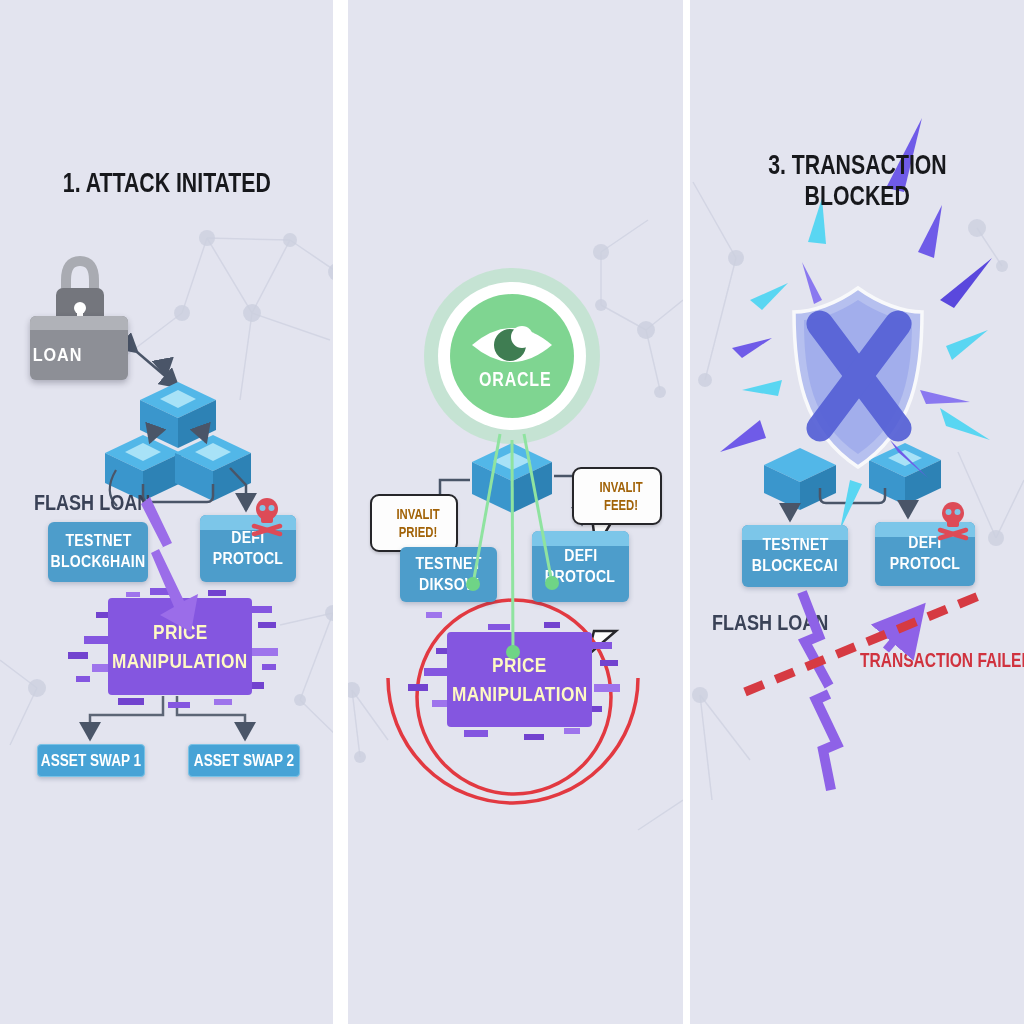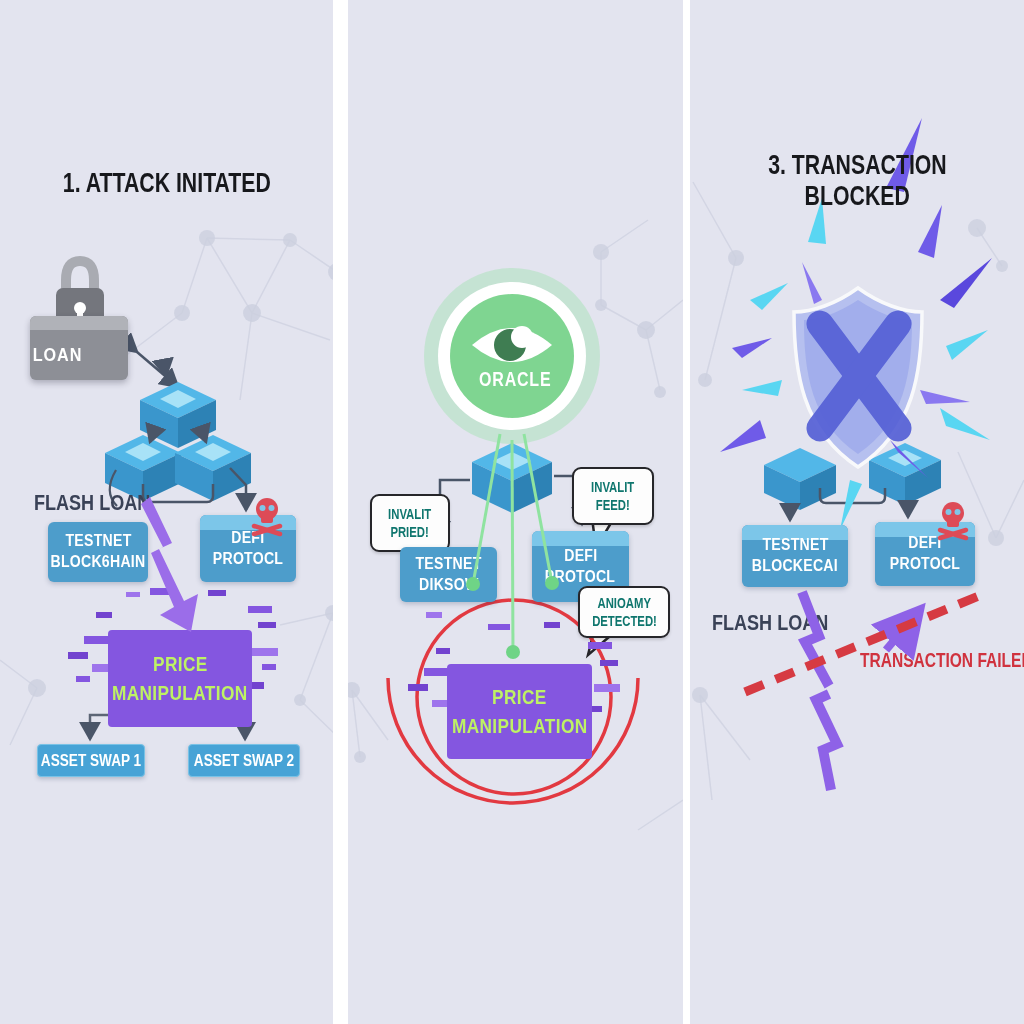--- a/index.html
+++ b/index.html
@@ -14,28 +14,28 @@
          font-weight:800;font-size:28px;line-height:1.1;letter-spacing:0px;}
   .title .tx{display:inline-block;transform:scaleX(0.76);transform-origin:center;white-space:nowrap;}
   .bluebox{position:absolute;background:#4d9dcb;border-radius:6px;color:#fff;font-weight:700;
            display:flex;flex-direction:column;align-items:center;justify-content:center;
            box-shadow:0 2px 5px rgba(40,60,90,.25);text-align:center;}
   .bluebox .bl{display:inline-block;transform:scaleX(0.88);white-space:nowrap;font-size:16px;line-height:1.3;letter-spacing:.3px;}
   .topstrip{position:absolute;left:0;top:0;width:100%;height:15px;background:#7cc6e9;border-radius:6px 6px 0 0;}
   .smallbox{position:absolute;background:#47a3d6;border:1px solid #79c2e6;border-radius:4px;color:#fff;font-weight:700;
             display:flex;align-items:center;justify-content:center;box-shadow:0 2px 4px rgba(40,60,90,.25);}
   .smallbox .bl{display:inline-block;transform:scaleX(0.85);white-space:nowrap;font-size:16px;}
-  .purplebox{position:absolute;background:#8456e0;border-radius:4px;color:#bef264;font-weight:800;
-             display:flex;flex-direction:column;align-items:center;justify-content:center;text-align:center;margin-top:32px;}
+  .purplebox{position:absolute;background:#8456e0;border-radius:4px;color:#fef9c3;font-weight:800;
+             display:flex;flex-direction:column;align-items:center;justify-content:center;text-align:center;}
   .purplebox .bl{display:inline-block;transform:scaleX(0.82);white-space:nowrap;font-size:21px;line-height:1.35;letter-spacing:.5px;}
   .darktext{position:absolute;color:#3a4257;font-weight:800;}
   .darktext .tx{display:inline-block;transform:scaleX(0.82);transform-origin:left;white-space:nowrap;font-size:22px;}
-  .bubble{position:absolute;background:#fdfdfd;border:2.5px solid #26262a;border-radius:9px;color:#0f766e;
-          font-weight:800;display:flex;flex-direction:column;align-items:center;justify-content:center;
-          text-align:center;box-shadow:0 2px 3px rgba(0,0,0,.15);}
+  .bubble{position:absolute;background:#fdfdfd;border:2.5px solid #26262a;border-radius:9px;color:#a16207;
+          font-weight:800;display:flex;flex-direction:column;justify-content:center;
+          text-align:center;box-shadow:0 2px 3px rgba(0,0,0,.15);padding-left:8px;}
   .bubble .bl{display:inline-block;transform:scaleX(0.78);white-space:nowrap;font-size:14.5px;line-height:1.25;}
   .failed{position:absolute;color:#d0323e;font-weight:800;}
   .failed .tx{display:inline-block;transform:scaleX(0.74);transform-origin:left;white-space:nowrap;font-size:21px;}
   .loanbox{position:absolute;background:#8d8f96;border-radius:6px;color:#fff;font-weight:700;
            box-shadow:0 3px 6px rgba(40,40,60,.3);display:flex;align-items:flex-end;justify-content:flex-start;}
   .loanbox .strip{position:absolute;left:0;top:0;width:100%;height:14px;background:#b0b2b8;border-radius:6px 6px 0 0;}
   .loanbox .bl{display:inline-block;transform:scaleX(0.9);font-size:18px;letter-spacing:1px;margin-bottom:14px;}
   .oraclelabel{position:absolute;color:#fff;font-weight:800;text-align:center;width:100%;}
   .oraclelabel .tx{display:inline-block;transform:scaleX(0.8);font-size:20px;letter-spacing:1px;}
 </style>
@@ -288,24 +288,20 @@
     <span class="topstrip"></span>
     <span class="bl" style="position:relative">DEFI</span>
     <span class="bl" style="position:relative">PROTOCL</span>
   </div>
 
   <div class="purplebox" style="left:99px;top:632px;width:145px;height:95px">
     <span class="bl">PRICE</span>
     <span class="bl">MANIPULATION</span>
   </div>
 
-  <div class="bubble" style="left:230px;top:586px;width:88px;height:48px;z-index:4">
-    <span class="bl">ANIOAMY</span>
-    <span class="bl">DETECTED!</span>
-  </div>
 
   <svg class="layer" width="335" height="1024" style="z-index:3">
     <g stroke="#8fe3a0" stroke-width="3">
       <line x1="152" y1="434" x2="125" y2="584"></line>
       <line x1="164" y1="440" x2="165" y2="652"></line>
       <line x1="176" y1="434" x2="204" y2="583"></line>
     </g>
     <g fill="#6fd486">
       <circle cx="125" cy="584" r="7"></circle>
         <circle cx="165" cy="652" r="7"></circle>

